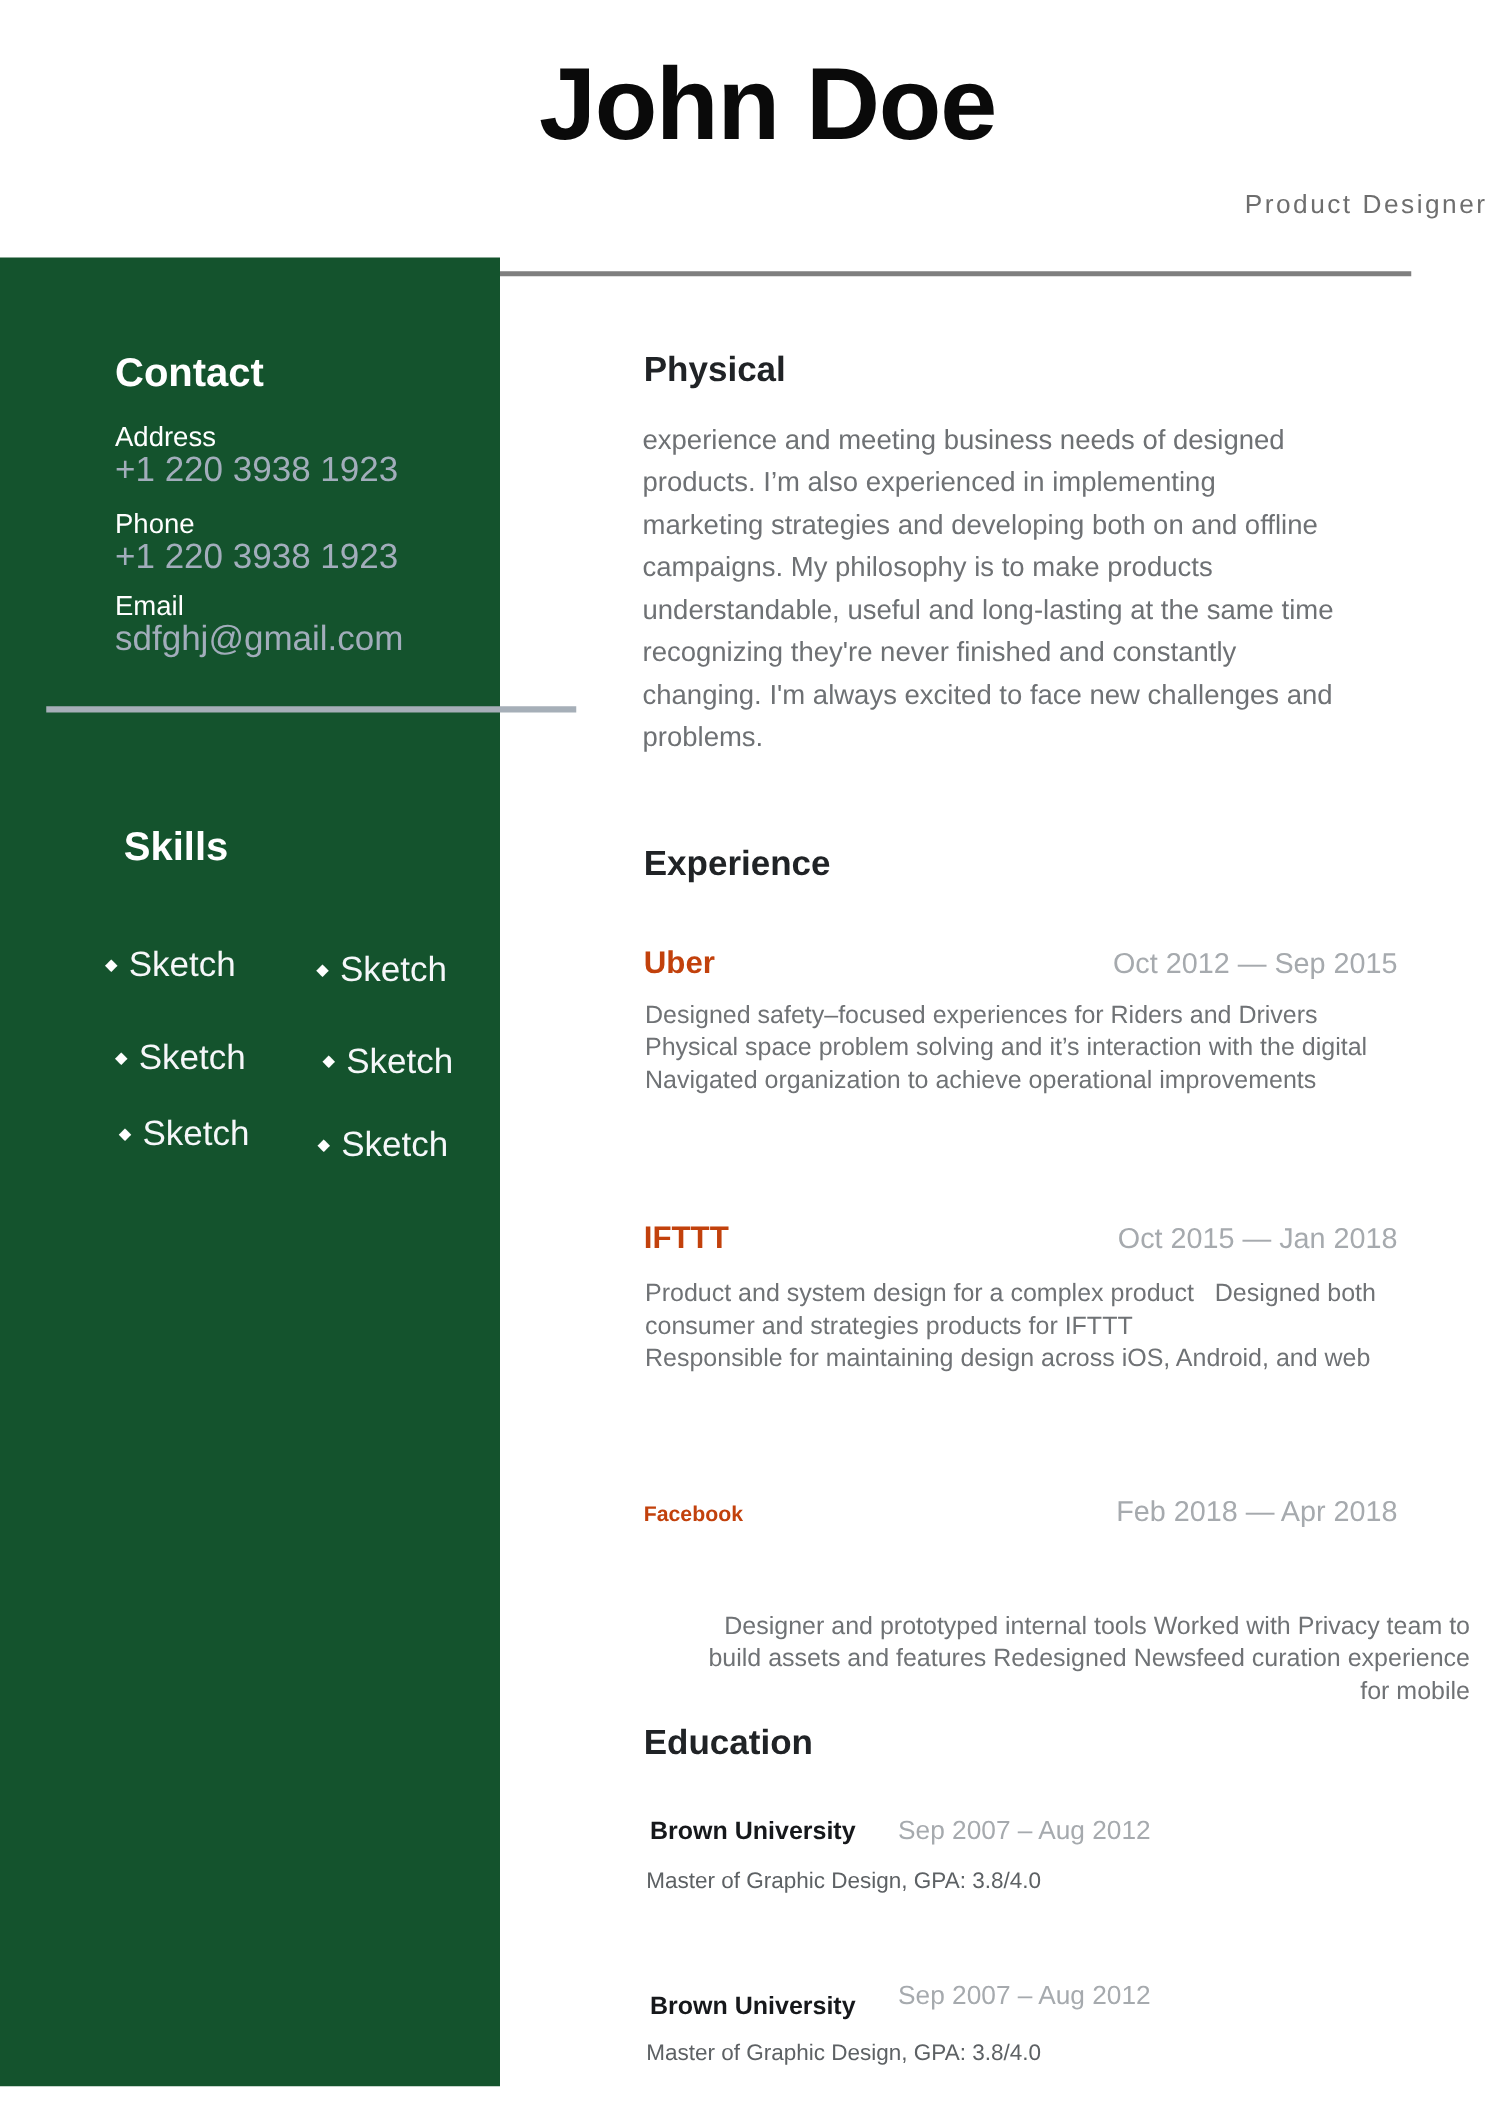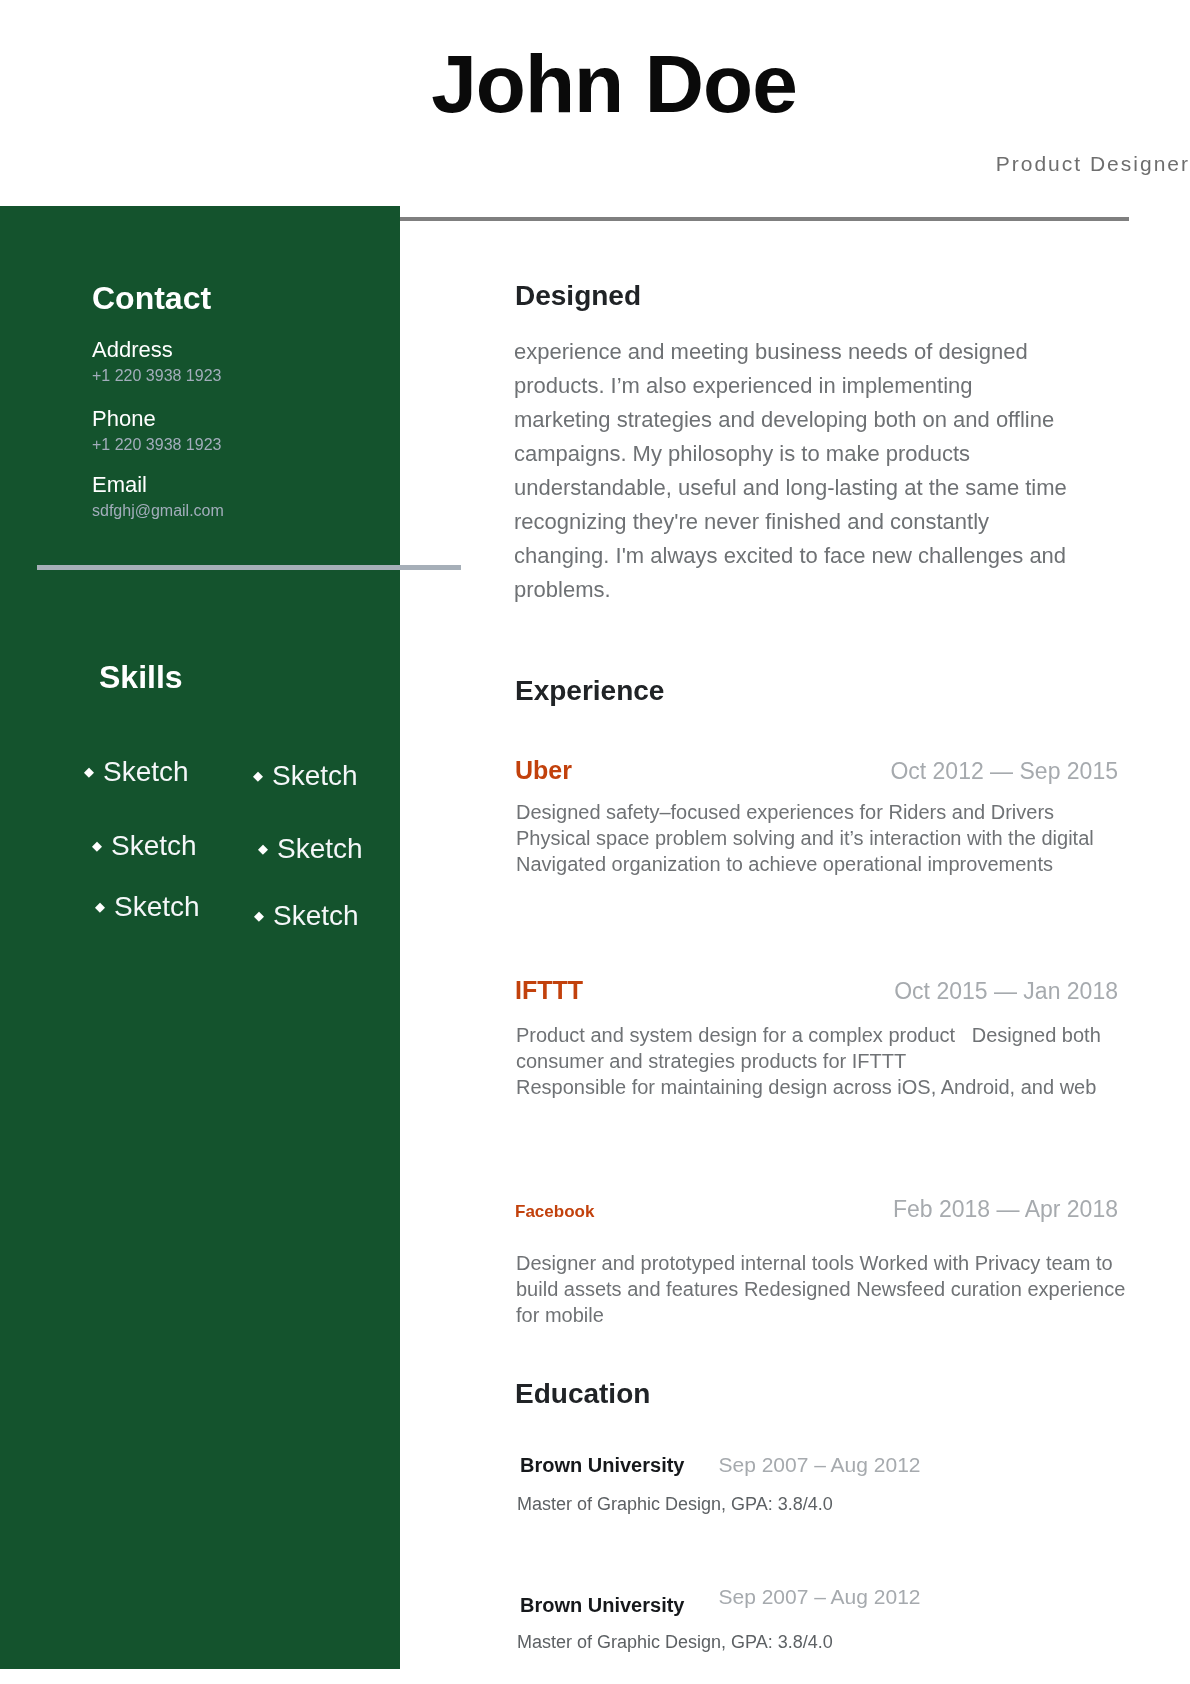--- a/index.html
+++ b/index.html
@@ -36,21 +36,21 @@
   .sb-heading{
     position:absolute;font-size:32px;font-weight:bold;color:#ffffff;line-height:1.15;
   }
   .sb-heading.contact{top:74px;left:92px;}
   .sb-heading.skills{top:453px;left:99px;}
   .contact-group{position:absolute;left:92px;}
   .contact-group.g1{top:131px;}
   .contact-group.g2{top:200px;}
   .contact-group.g3{top:266px;}
   .contact-label{font-size:22px;color:#ffffff;line-height:26px;}
-  .contact-value{font-size:16px;color:#a2adbb;line-height:26px;}
+  .contact-value{font-size:28px;color:#a2adbb;line-height:26px;}
   .sb-divider{
     position:absolute;top:359px;left:37px;width:424px;height:5px;
     background:#a6afb8;
   }
   .skill-item{
     position:absolute;display:flex;align-items:center;
     font-size:28px;color:#f5f7f9;line-height:30px;white-space:nowrap;
   }
   .skill-bullet{font-size:13px;margin-right:9px;color:#ffffff;}
   .skill-item.s1{top:551px;left:84px;}
@@ -82,21 +82,21 @@
   .job-company{font-size:25px;font-weight:bold;color:#c2410c;line-height:1.1;}
   .job-row.j3 .job-company{font-size:17px;}
   .job-dates{font-size:23px;color:#a6aaae;line-height:1.1;}
   .job-desc{
     position:absolute;left:516px;width:660px;
     font-size:20px;color:#6f7275;
   }
   .job-desc .desc-line{line-height:26px;white-space:pre;}
   .job-desc.d1{top:799px;}
   .job-desc.d2{top:1022px;}
-  .job-desc.d3{top:1250px;}
+  .job-desc.d3{top:1288px;text-align:right;}
   .edu-row{
     position:absolute;left:520px;
     display:flex;align-items:baseline;white-space:nowrap;
   }
   .edu-row.e1{top:1452px;}
   .edu-row.e2{top:1592px;}
   .edu-school{font-size:20px;font-weight:bold;color:#16181b;line-height:1.2;}
   .edu-dates{font-size:21px;color:#a6aaae;margin-left:34px;line-height:1.2;}
   .edu-row.e2 .edu-dates{position:relative;top:-8px;}
   .edu-degree{
@@ -154,21 +154,21 @@
     <div class="skill-item s5">
       <span class="skill-bullet">◆</span>
       <span>Sketch</span>
     </div>
     <div class="skill-item s6">
       <span class="skill-bullet">◆</span>
       <span>Sketch</span>
     </div>
   </div>
 
-  <div class="main-heading profile">Designed</div>
+  <div class="main-heading profile">Physical</div>
   <div class="profile-text">
     <div class="p-line">experience and meeting business needs of designed</div>
     <div class="p-line">products. I’m also experienced in implementing</div>
     <div class="p-line">marketing strategies and developing both on and offline</div>
     <div class="p-line">campaigns. My philosophy is to make products</div>
     <div class="p-line">understandable, useful and long-lasting at the same time</div>
     <div class="p-line">recognizing they're never finished and constantly</div>
     <div class="p-line">changing. I'm always excited to face new challenges and</div>
     <div class="p-line">problems.</div>
   </div>

